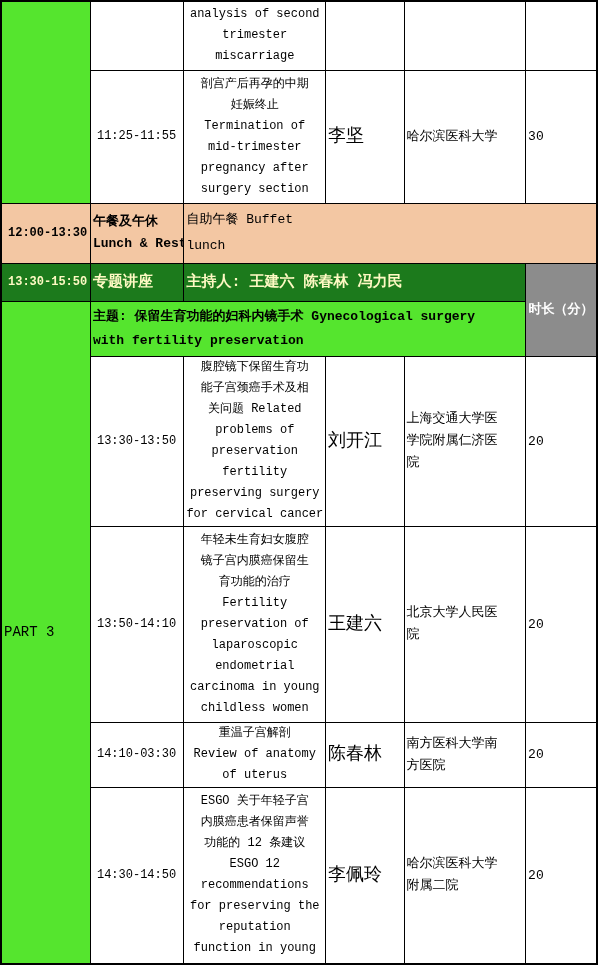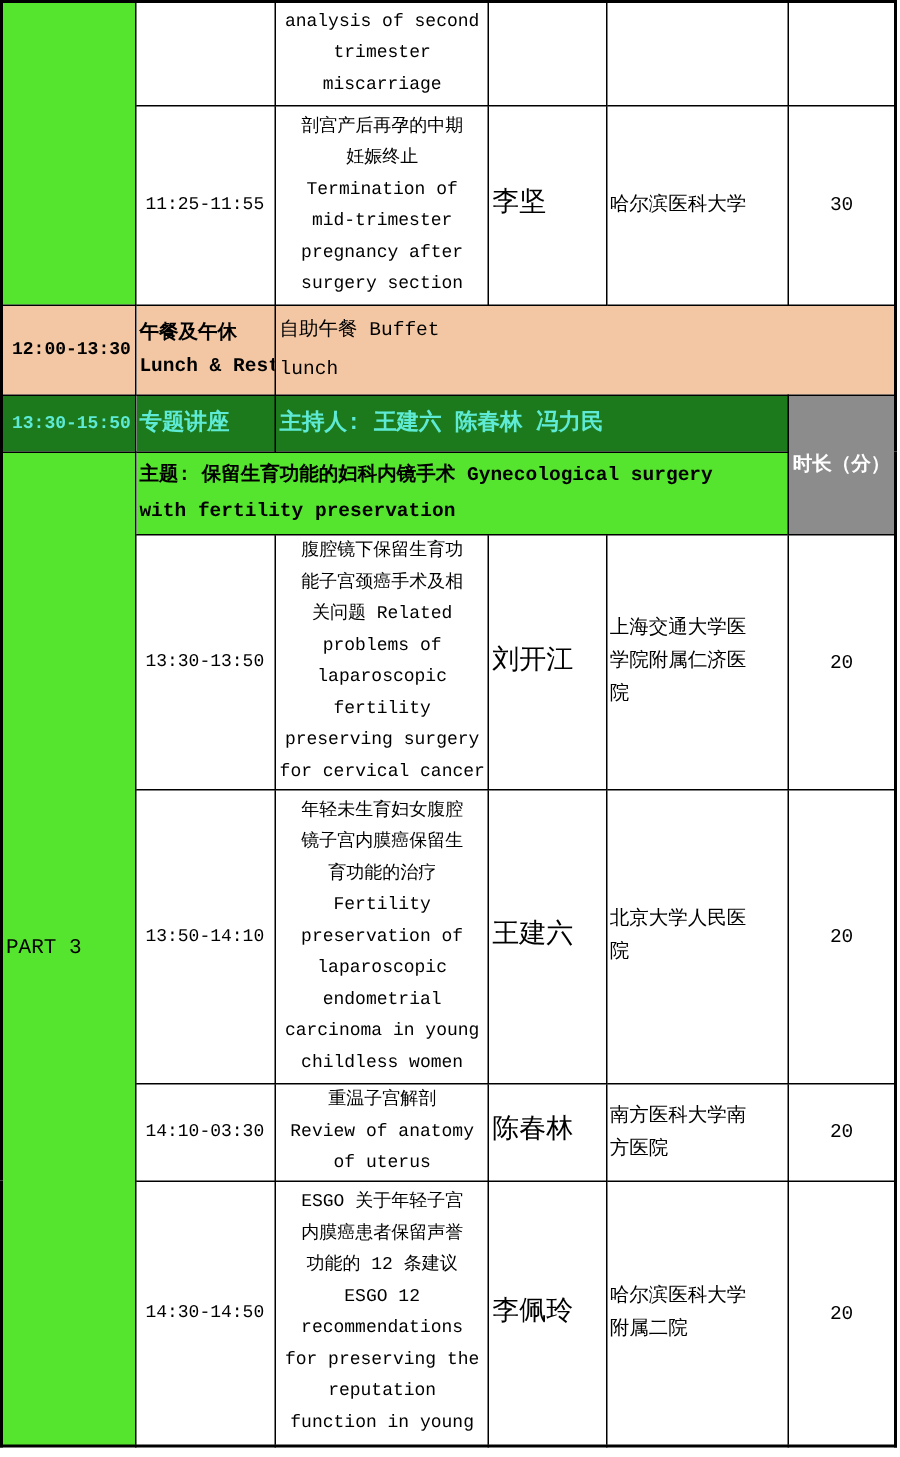--- a/index.html
+++ b/index.html
@@ -24,25 +24,25 @@
     font-size: 12px;
     line-height: 21px;
     white-space: pre;
     overflow: hidden;
   }
   
   td.time-col   { text-align: left; padding-left: 6px; font-size: 12px; }
   td.title-cell { text-align: center; line-height: 21px; }
   td.speaker-cell { font-size: 18px; }
   td.inst-cell  { font-size: 13px; line-height: 22px; }
-  td.dur-cell   { text-align: center; font-size: 13px; }
+  td.dur-cell   { text-align: left; font-size: 13px; }
   
   td.green  { background: var(--bright-green, #55E52E); }
   td.peach  { background: var(--peach, #F3C7A3); }
-  td.dgreen { background: var(--dark-green, #1C7A1C); color: #5eead4; font-weight: bold; }
+  td.dgreen { background: var(--dark-green, #1C7A1C); color: #fef9c3; font-weight: bold; }
   td.gray   { background: var(--gray, #8C8C8C); color: #fff; font-weight: bold;
               text-align: center; font-size: 13px; }
   td.bold   { font-weight: bold; }
   td.lunch-label { font-size: 13px; line-height: 22px; }
   td.lunch-desc  { font-size: 13px; line-height: 26px; }
   td.theme-cell  { font-weight: bold; font-size: 13px; line-height: 24px;
                    white-space: pre; }
   td.part-cell   { text-align: left; font-weight: normal; font-size: 14px; margin-top: 35px; }
   td.session-time { font-size: 12px; }
   td.chair-cell { font-size: 15px; margin-top: 48px; }
@@ -106,21 +106,21 @@
       <td class="green theme-cell" colspan="4">主题: 保留生育功能的妇科内镜手术 Gynecological surgery
 with fertility preservation</td>
     </tr>
 
     <tr style="height:170px">
       <td class="time-col">13:30-13:50</td>
       <td class="title-cell">腹腔镜下保留生育功
 能子宫颈癌手术及相
 关问题 Related
 problems of
-laparoscopic
+preservation
 fertility
 preserving surgery
 for cervical cancer</td>
       <td class="speaker-cell">刘开江</td>
       <td class="inst-cell">上海交通大学医
 学院附属仁济医
 院</td>
       <td class="dur-cell">20</td>
     </tr>
 

